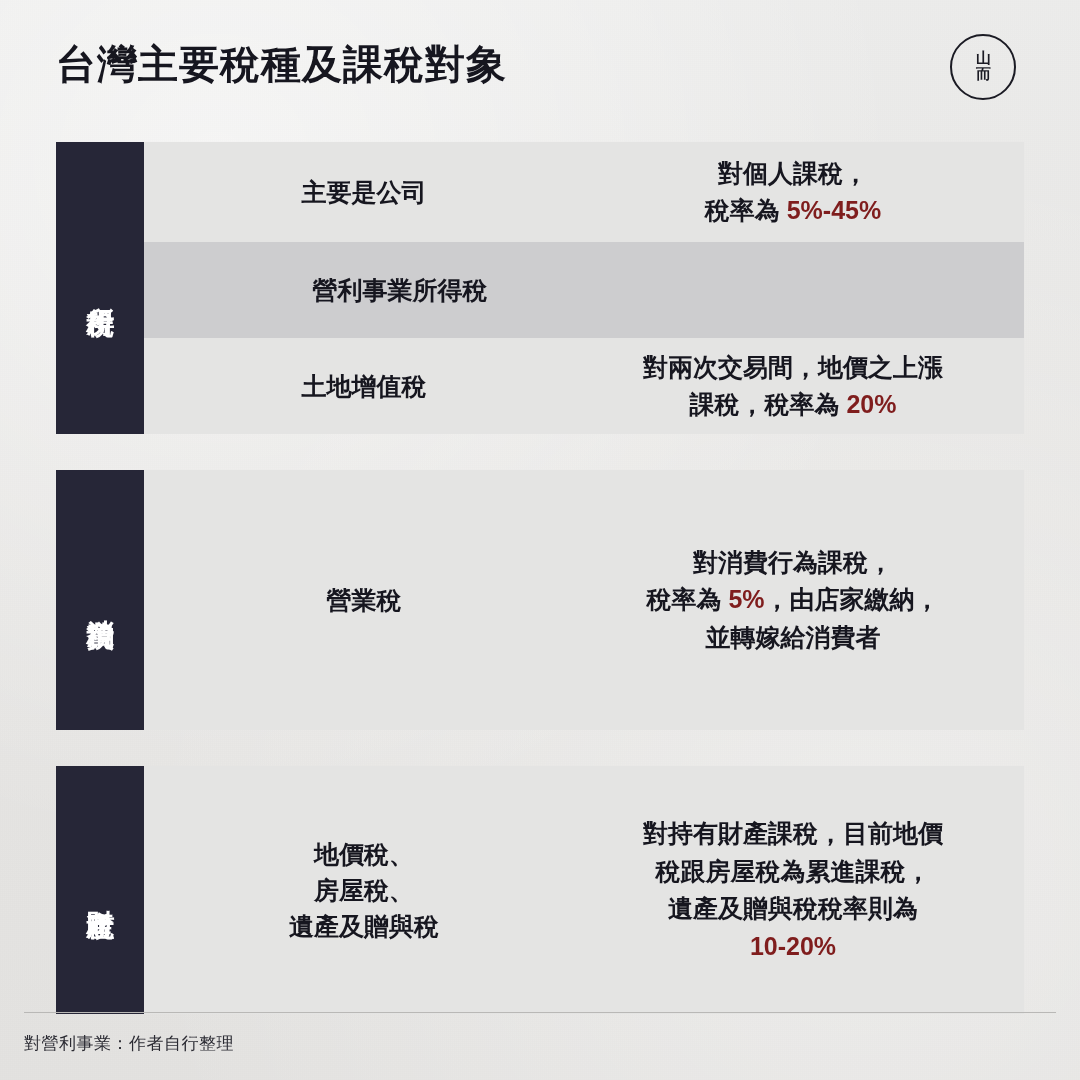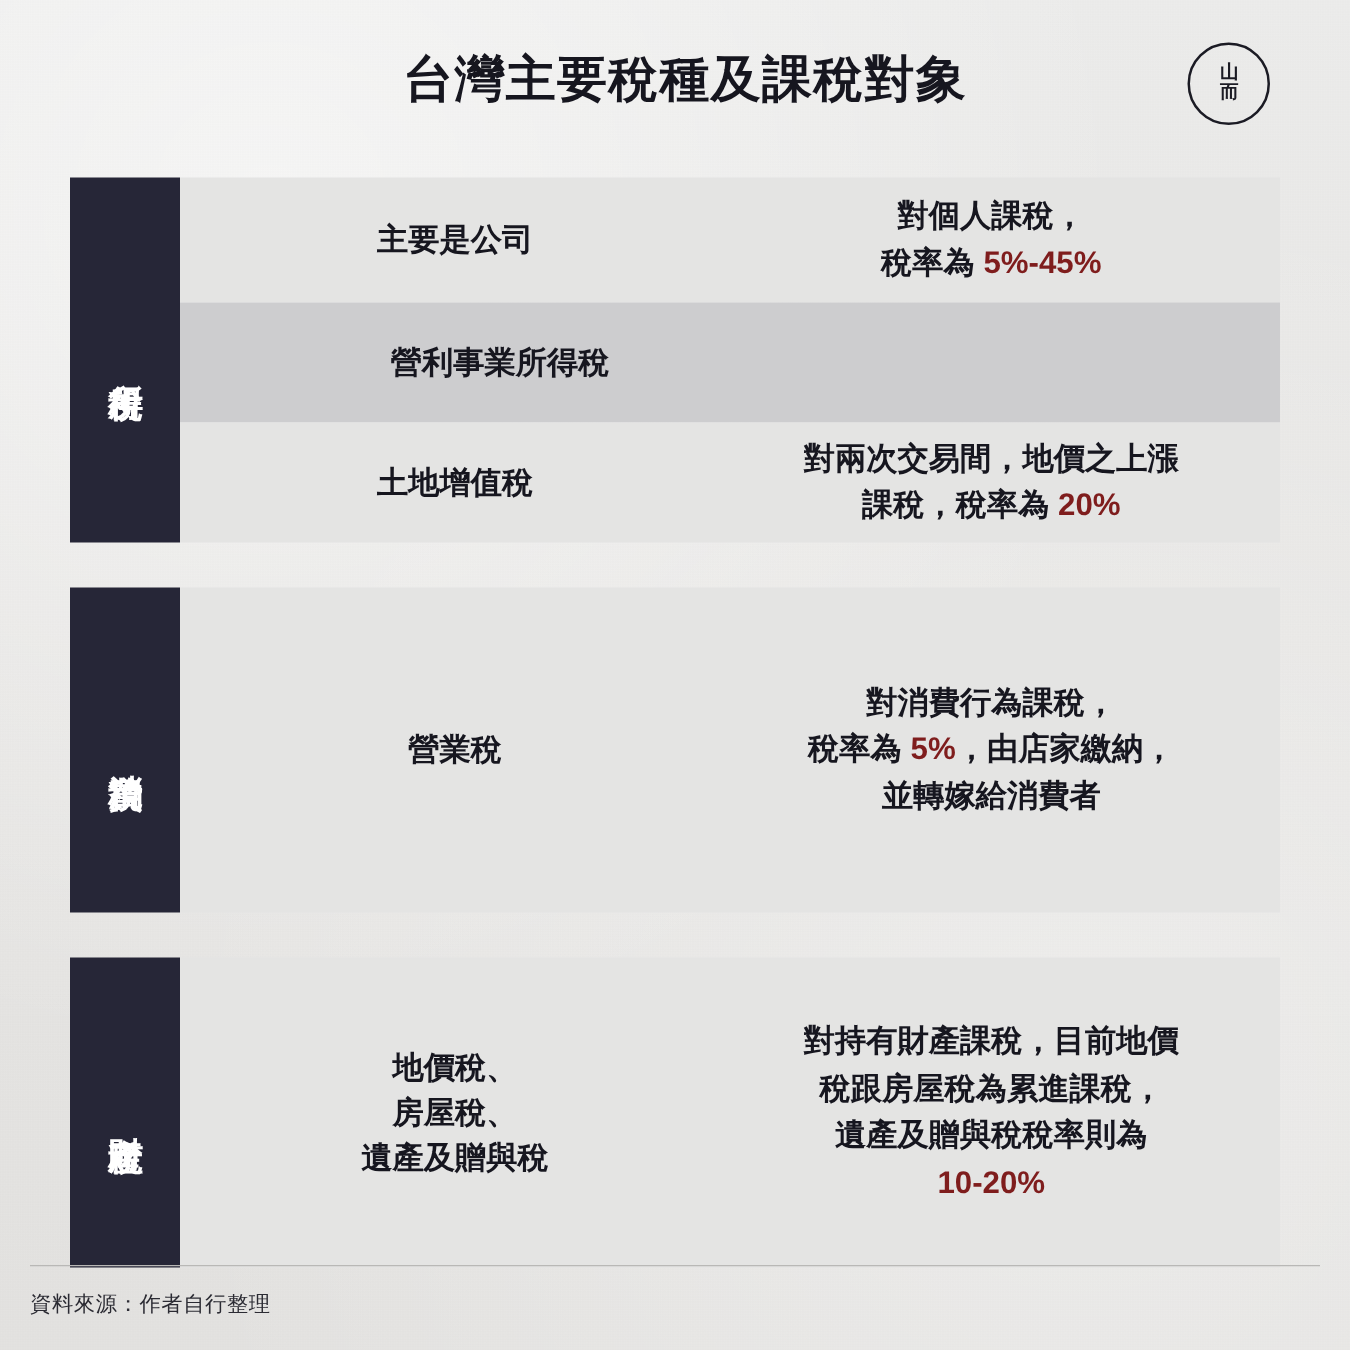--- a/index.html
+++ b/index.html
@@ -33,21 +33,20 @@
     pointer-events: none;
   }
 
   
   .header {
     position: absolute;
     left: 56px;
     top: 28px;
     right: 40px;
     height: 80px;
-    text-align: center;
   }
   .title {
     font-size: 40px;
     font-weight: 700;
     letter-spacing: 1px;
     color: #16161f;
     line-height: 72px;
     margin: 0;
     white-space: nowrap;
   }
@@ -253,14 +252,14 @@
             <div>遺產及贈與稅稅率則為</div>
             <div><span class="rate">10-20%</span></div>
           </div>
         </div>
       </div>
     </div>
 
   </div>
 
   <div class="divider"></div>
-  <div class="source">資料來源：作者自行整理</div>
+  <div class="source">對營利事業：作者自行整理</div>
 </div>
 
 </body></html>

